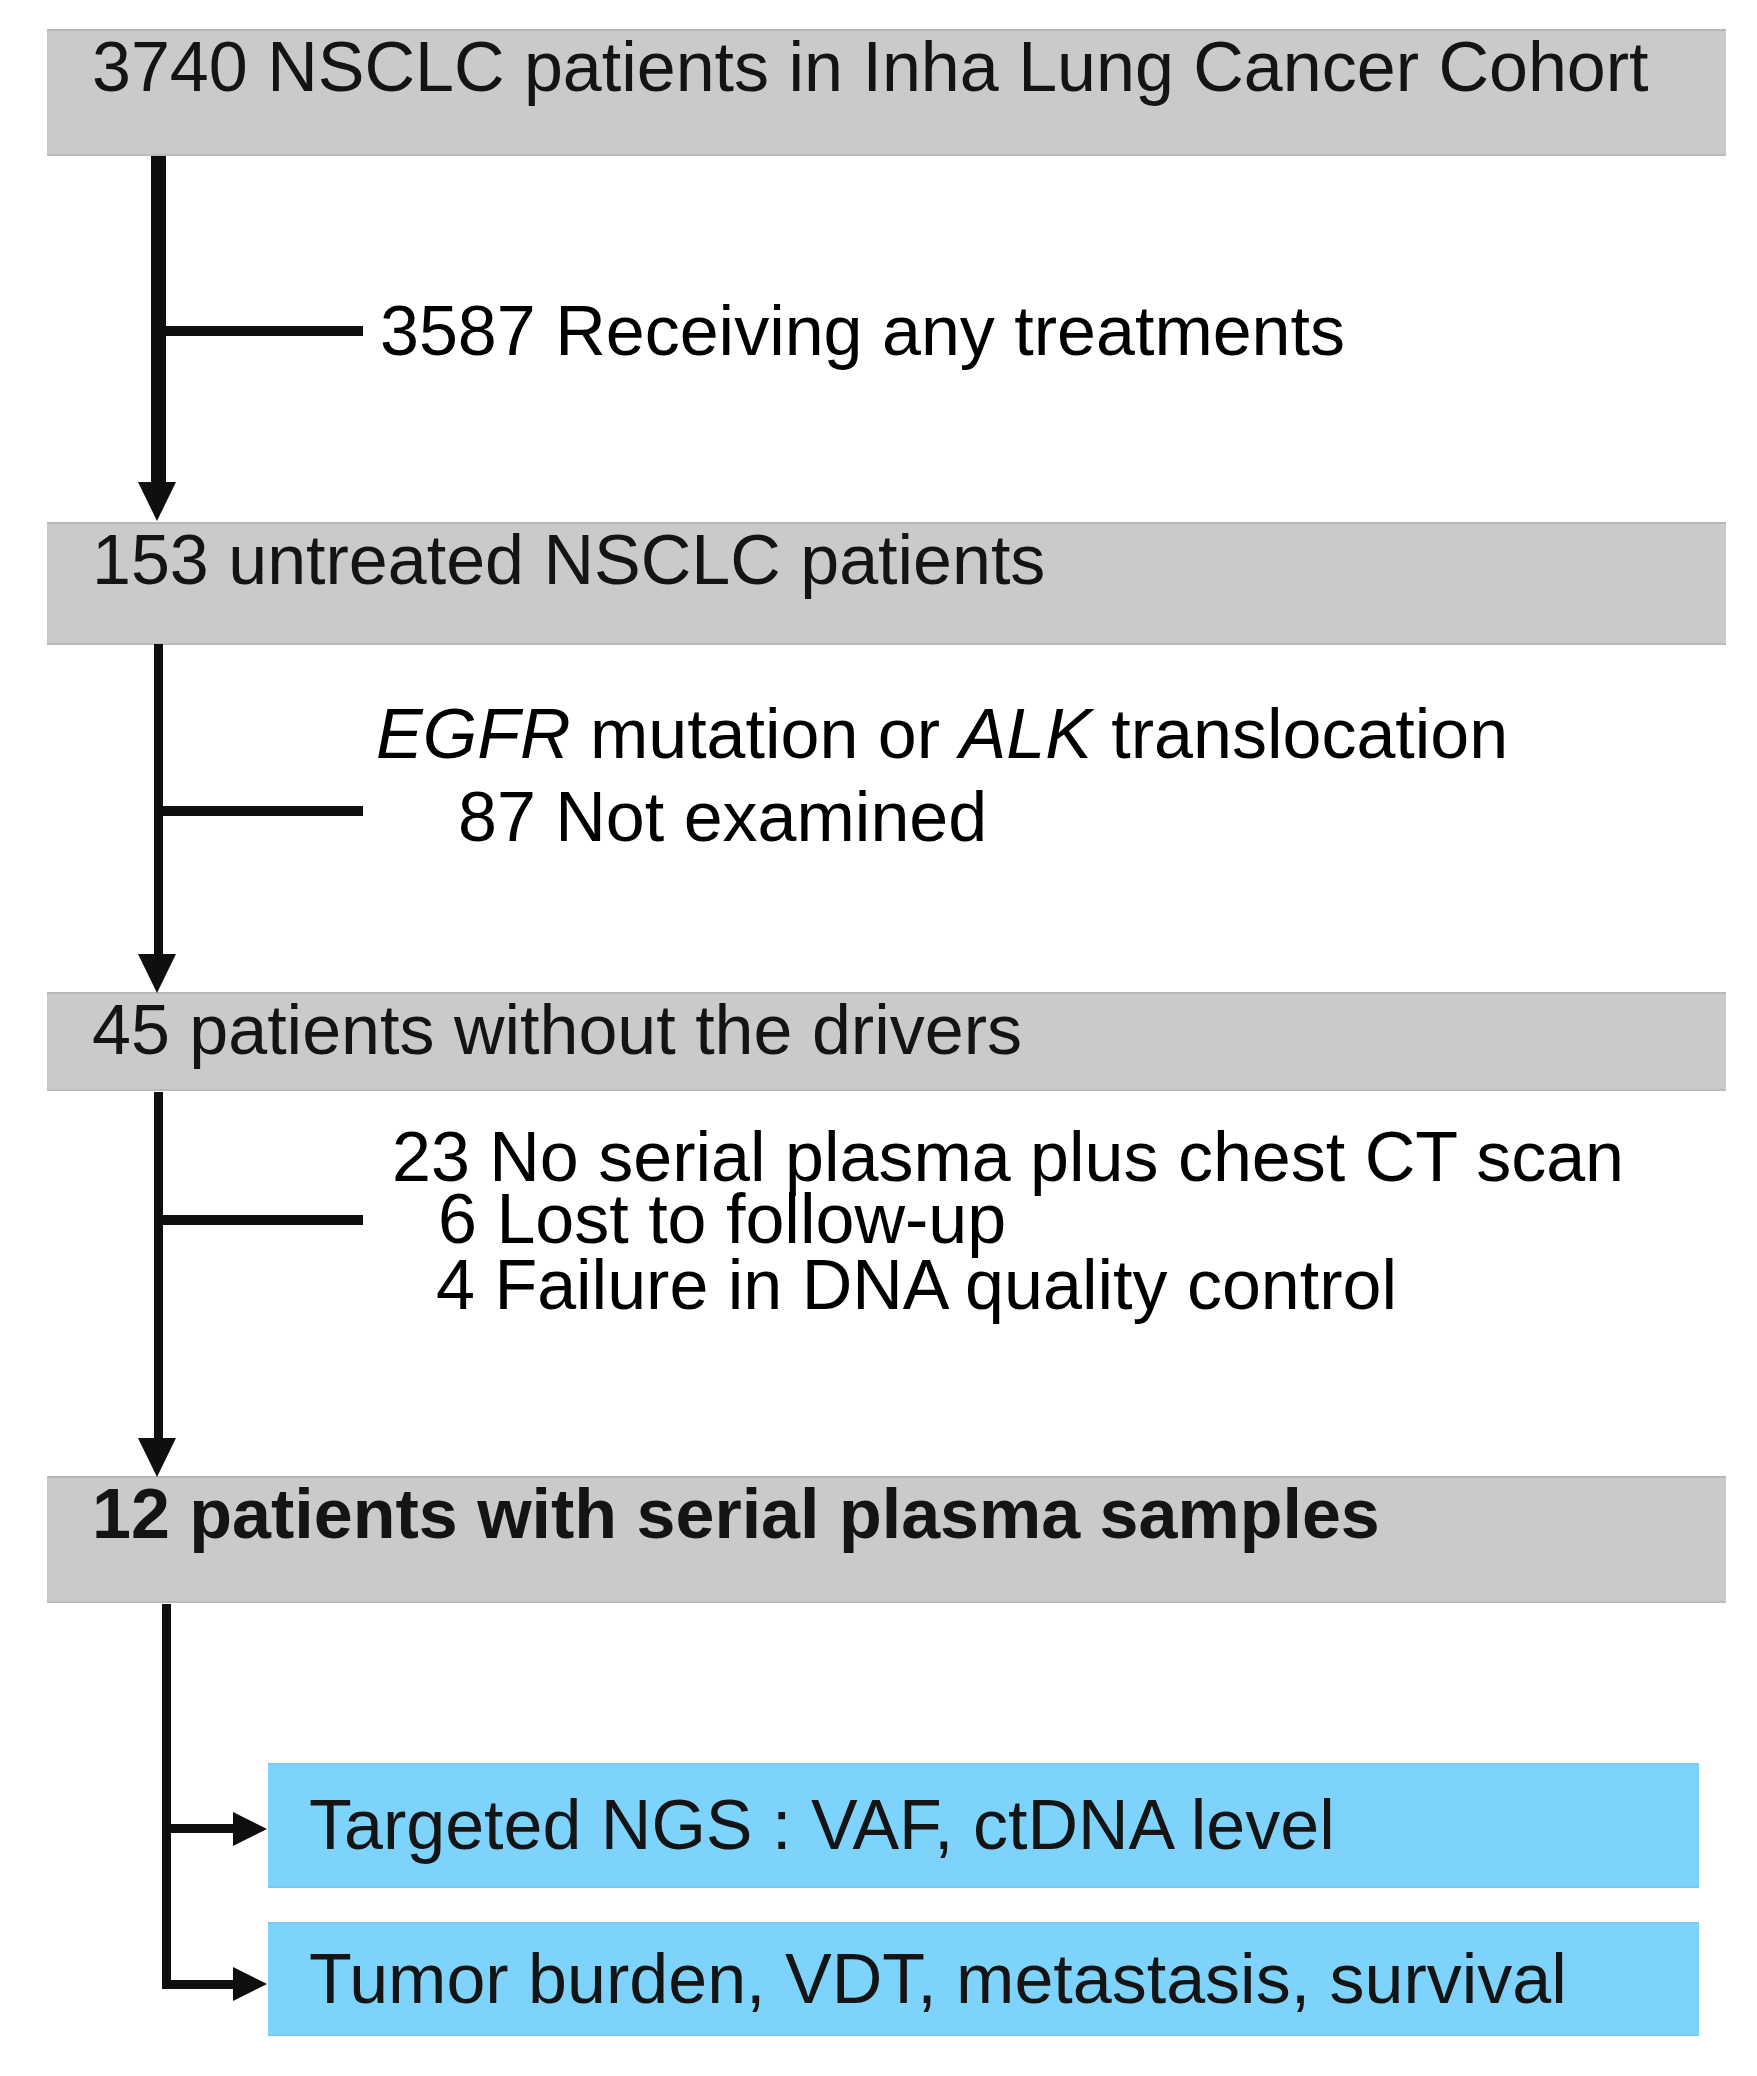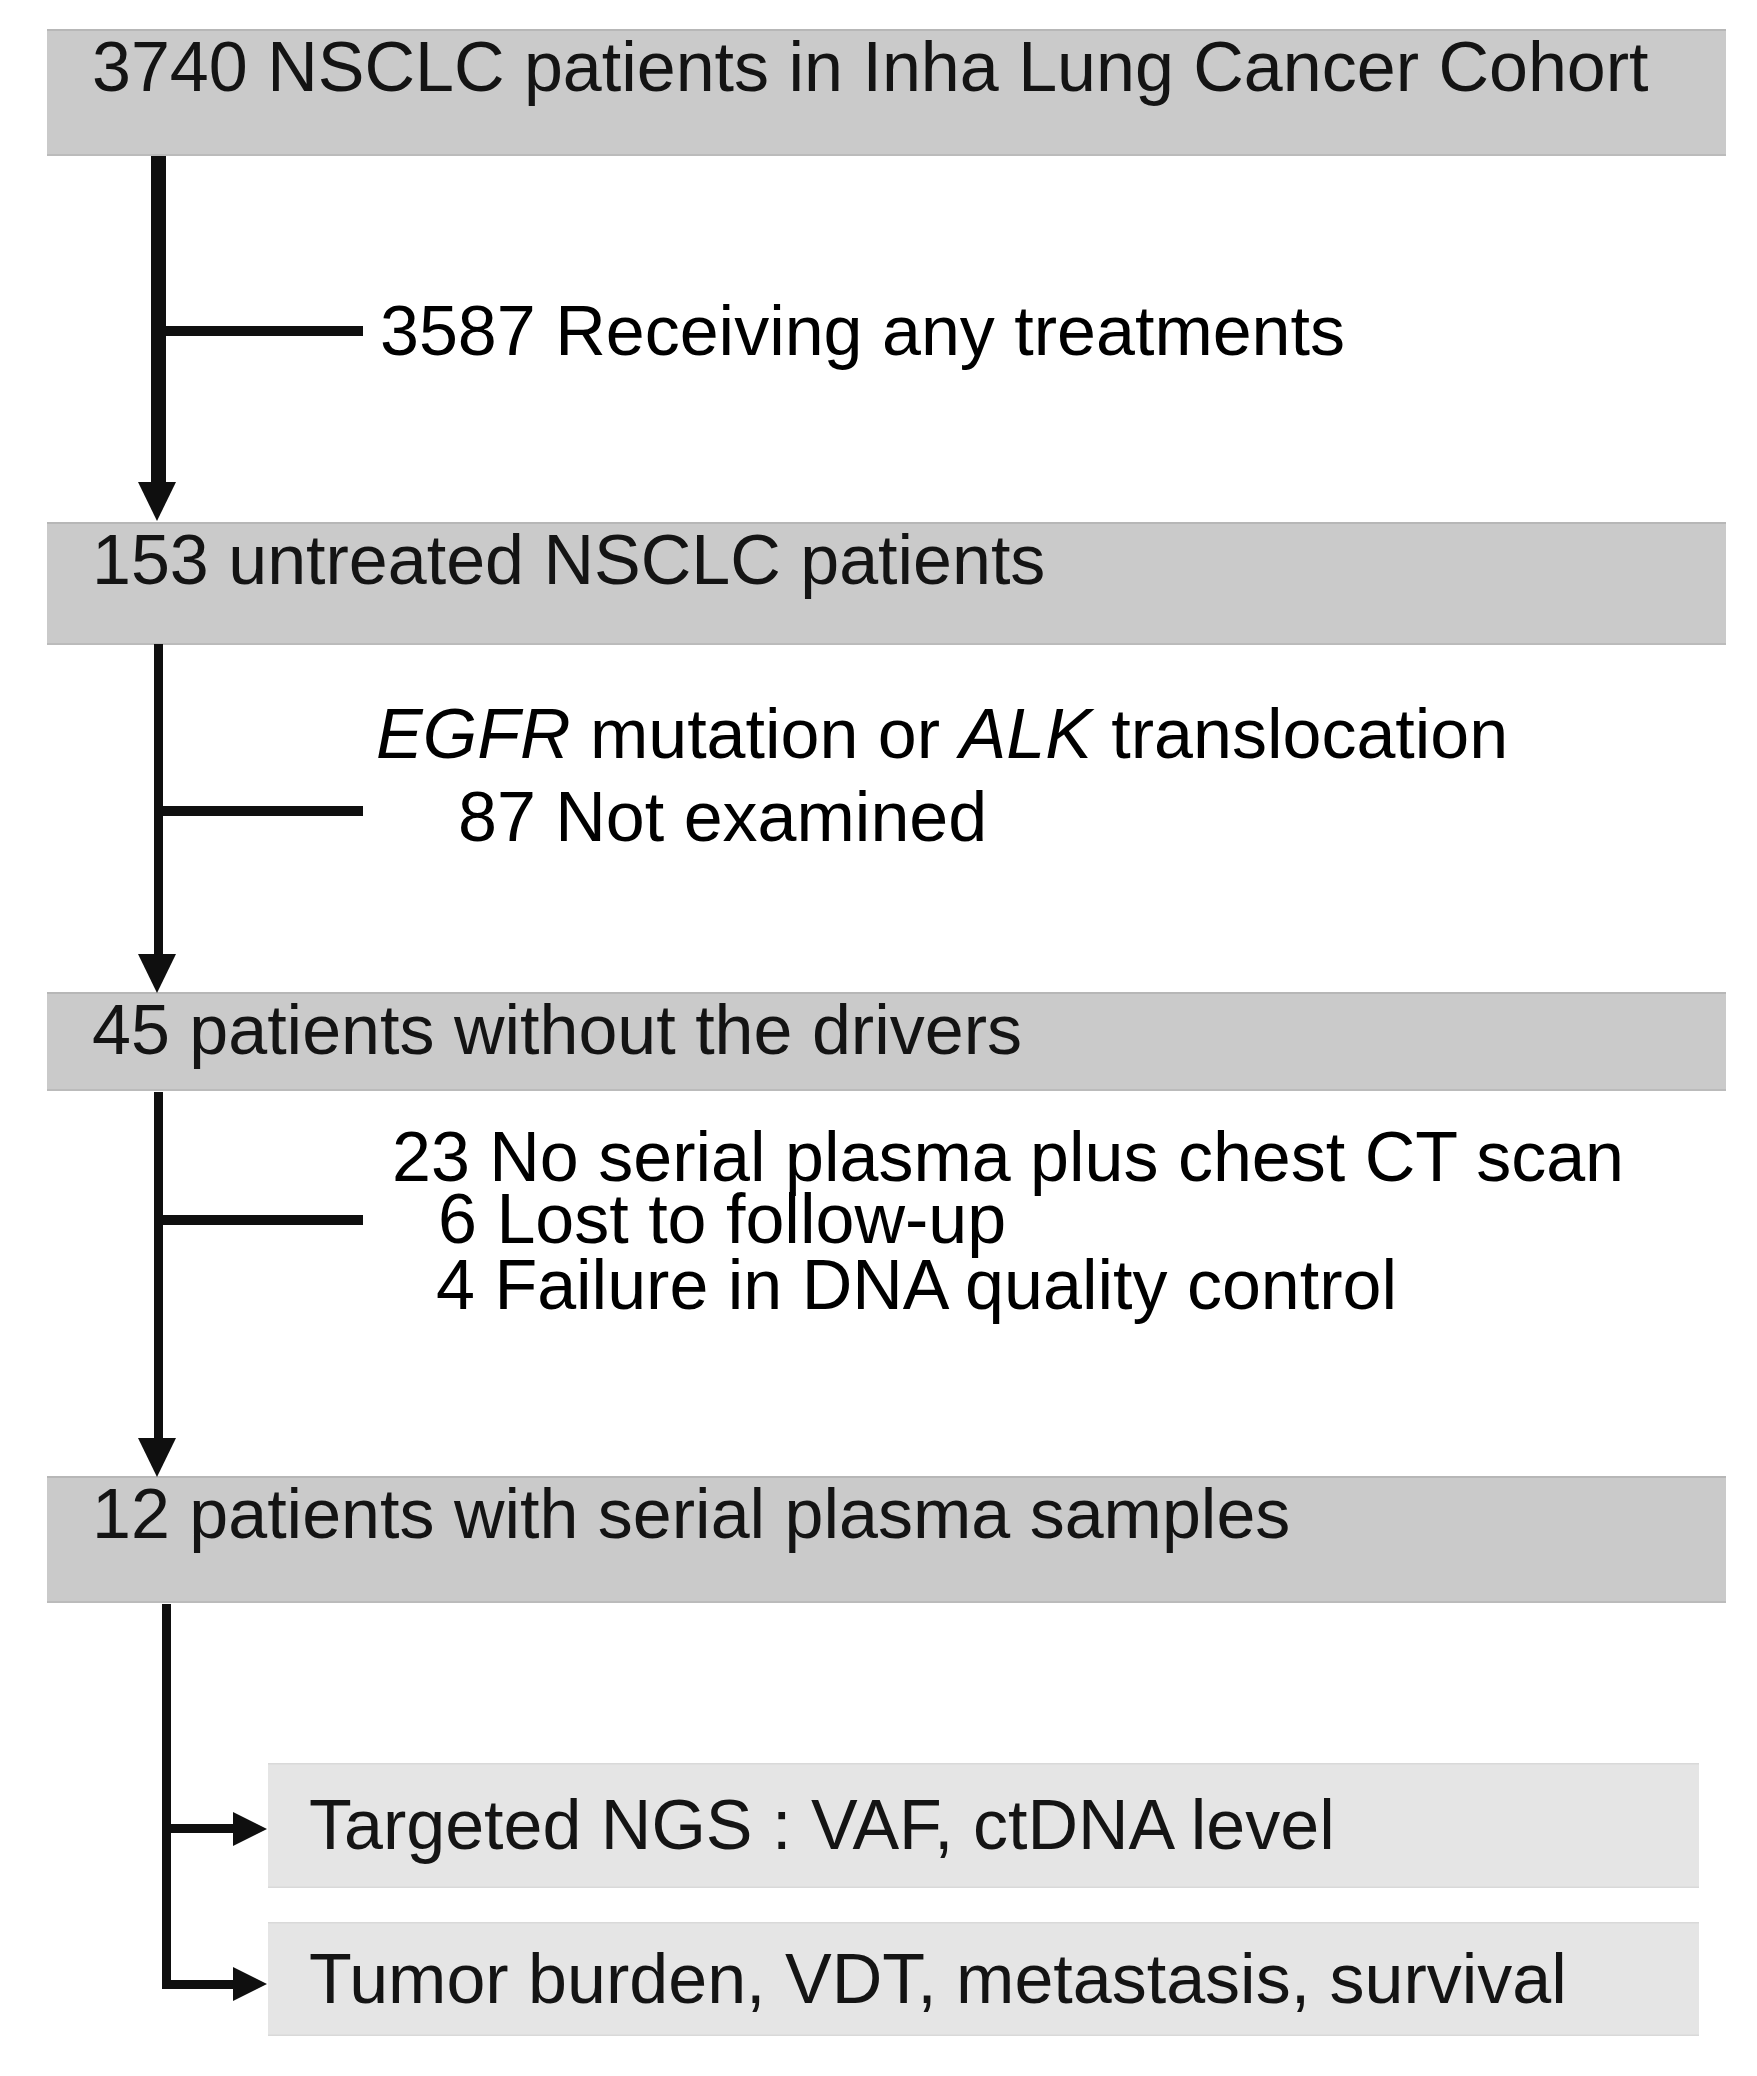--- a/index.html
+++ b/index.html
@@ -14,32 +14,32 @@
   
   .stage-box{
     position:absolute;left:47px;width:1679px;
     background:#cacaca;
     box-shadow:inset 0 2.1px 0 rgba(0,0,0,0.09), inset 0 -2.1px 0 rgba(0,0,0,0.07);
     display:flex;
     padding-left:45px;box-sizing:border-box;
   }
   .result-box{
     position:absolute;left:268px;width:1431px;
-    background:#e5e5e5;
+    background:#7dd3fc;
     box-shadow:inset 0 1.4px 0 rgba(0,0,0,0.05), inset 0 -1.4px 0 rgba(0,0,0,0.05);
     display:flex;align-items:center;
     padding-left:41px;box-sizing:border-box;
   }
   .box-label{
     font-size:70px;line-height:1.1;white-space:nowrap;color:#141414;
   }
   .b1{top:29px;height:127px;}
   .b2{top:522px;height:123px;}
   .b3{top:992px;height:99px;}
-  .b4{top:1476px;height:127px;}
+  .b4{top:1476px;height:127px;font-weight:bold;}
   .bA{top:1763px;height:125px;}
   .bB{top:1922px;height:114px;}
   
   .vline{position:absolute;background:#0f0f0f;}
   .seg1{left:151px;top:156px;width:15px;height:329px;}
   .seg2{left:154px;top:644px;width:9px;height:313px;}
   .seg3{left:154px;top:1092px;width:9px;height:350px;}
   .seg4{left:162px;top:1604px;width:9px;height:385px;}
   .hline{position:absolute;background:#0f0f0f;height:10.3px;}
   .hb1{left:158px;top:326px;width:205px;}

